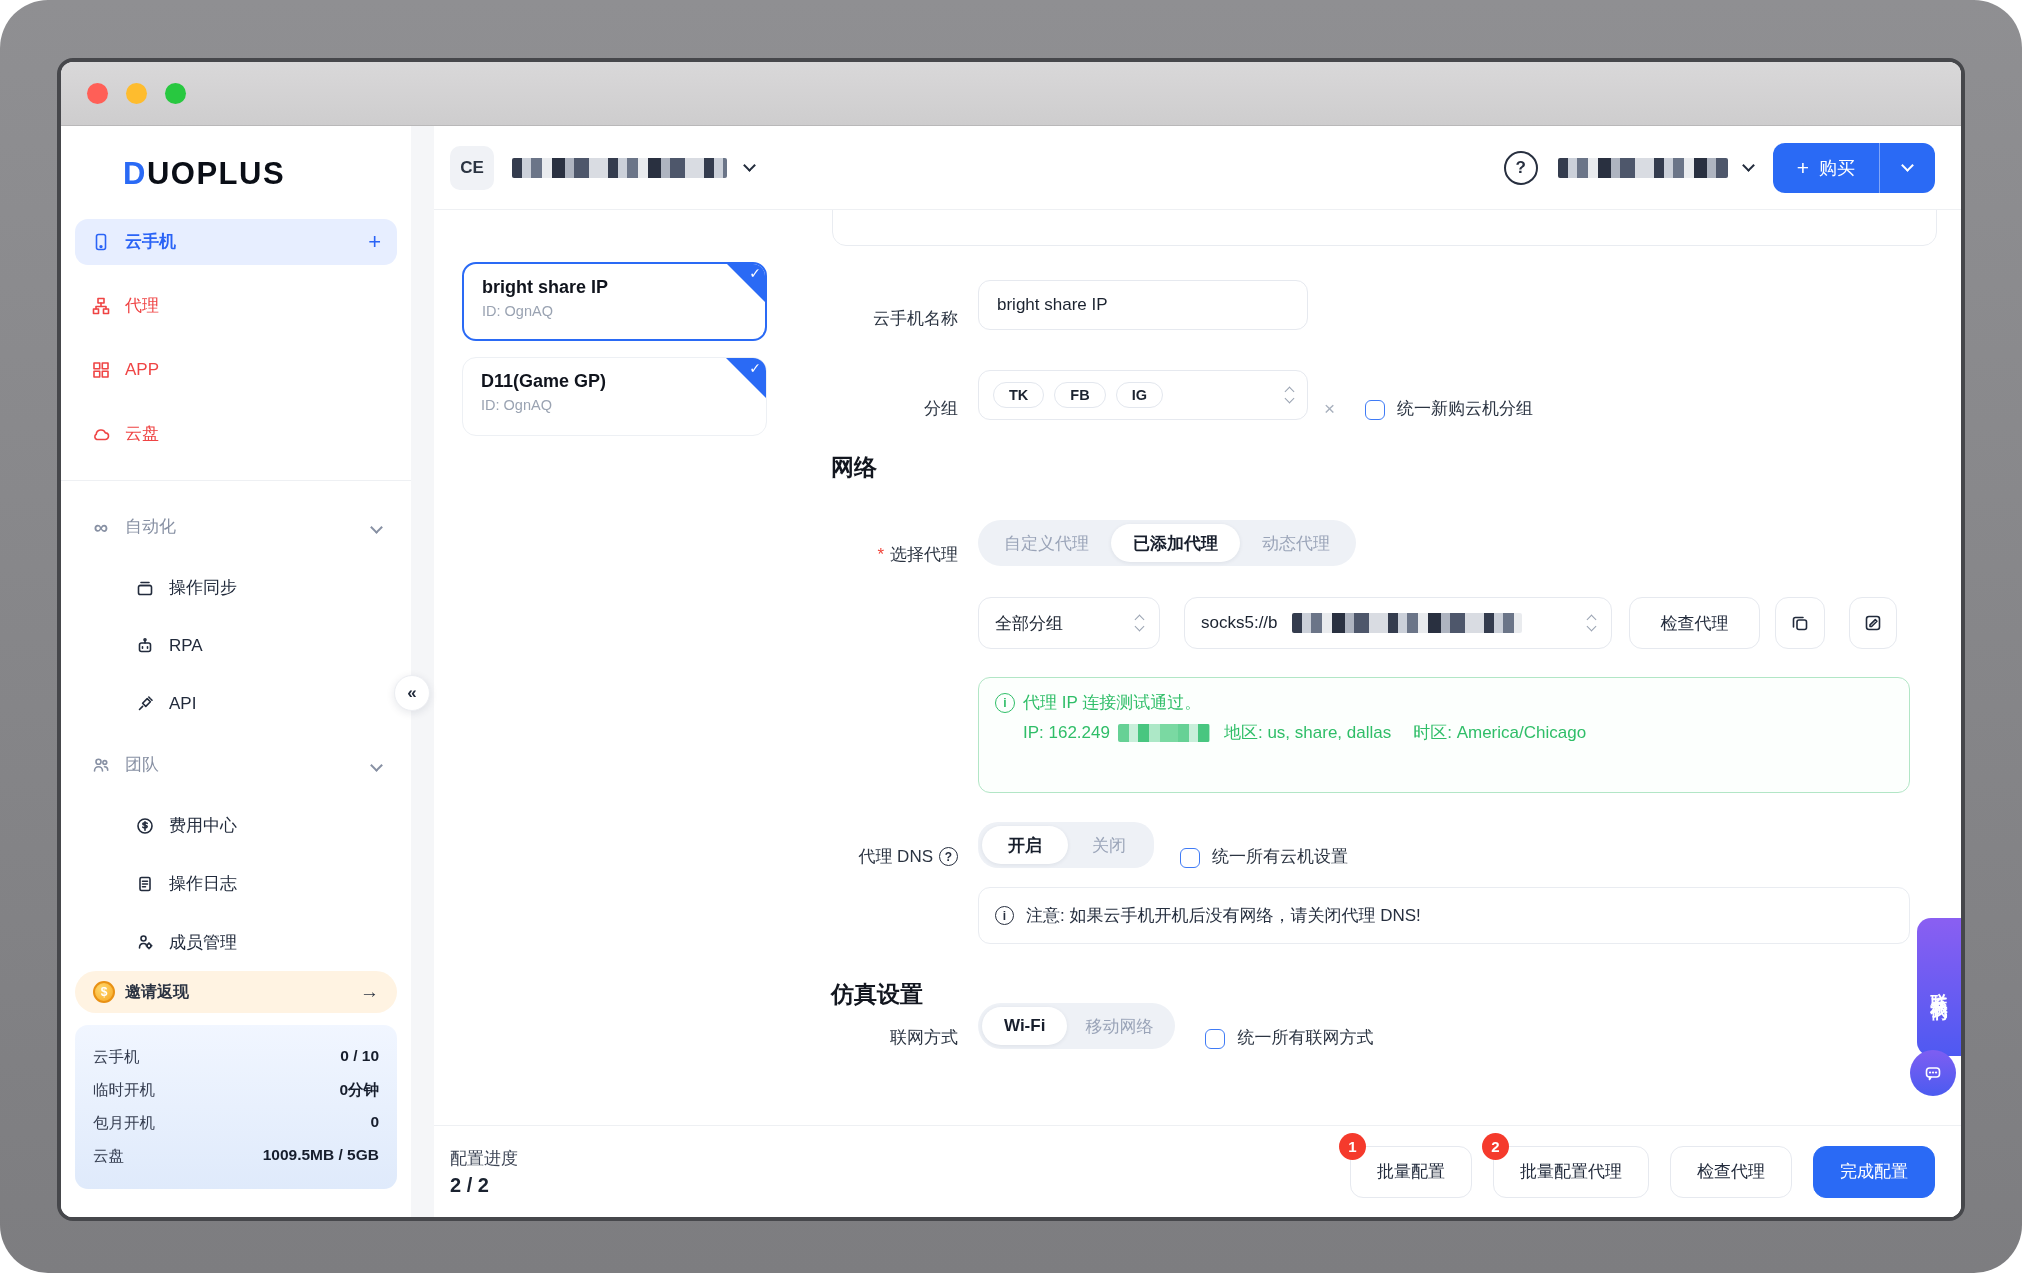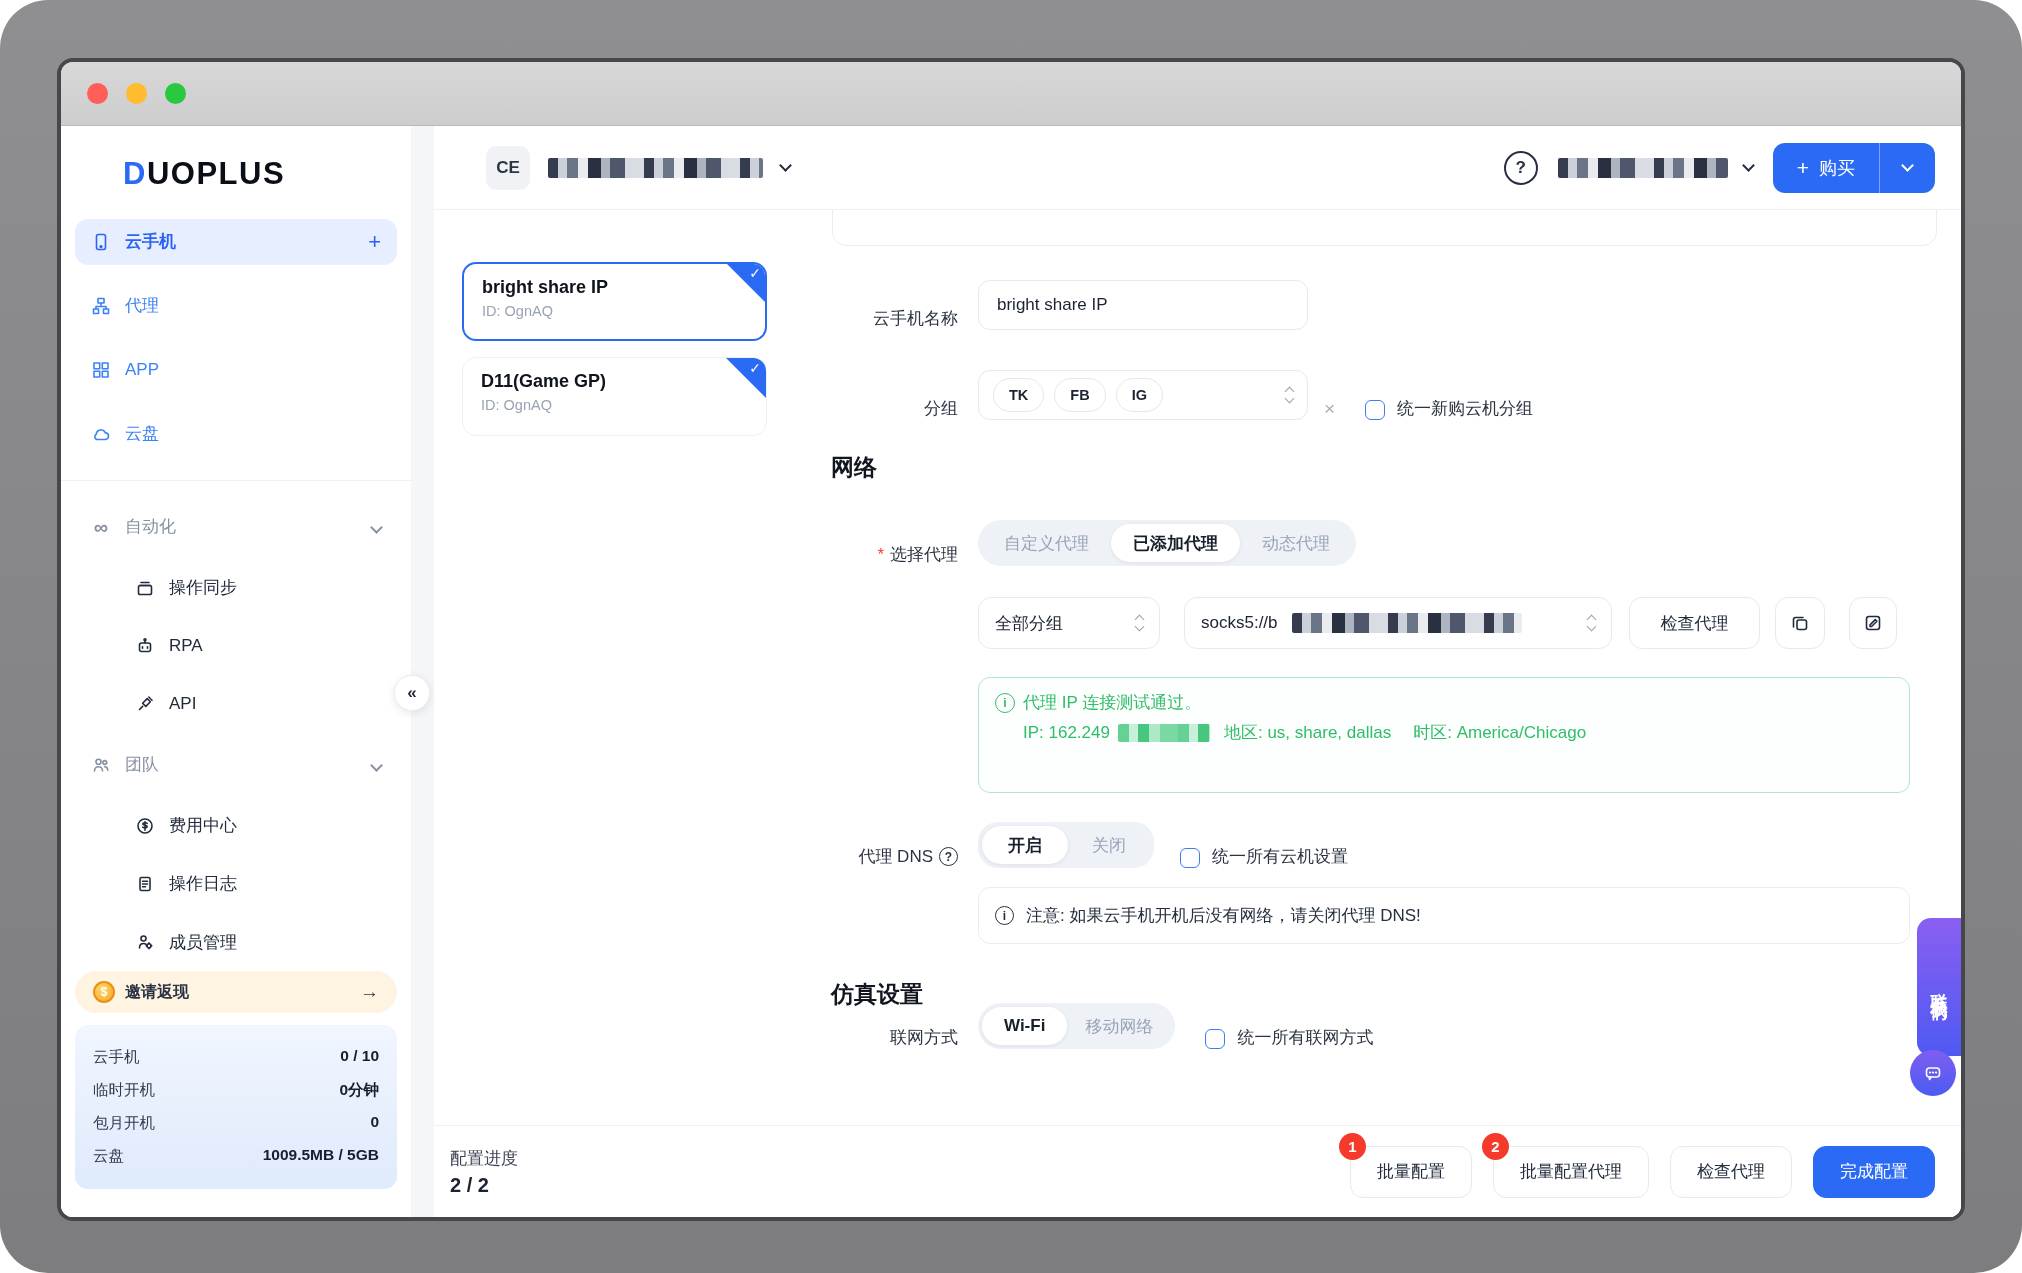--- a/index.html
+++ b/index.html
@@ -13,21 +13,21 @@
   .light { width:21px; height:21px; border-radius:50%; }
   .l-red{ background:#ff5f57; } .l-yellow{ background:#febc2e; } .l-green{ background:#28c840; }
   
   .app { position:relative; display:flex; height:calc(100% - 64px); background:#f5f6f8; }
   .sidebar { width:350px; background:#fff; padding:0 14px; display:flex; flex-direction:column; }
   .gapcol { width:23px; }
   .main { flex:1; background:#fff; display:flex; flex-direction:column; }
   
   .logo { display:flex; align-items:center; padding:30px 0 18px 48px; font-size:31px; font-weight:800; letter-spacing:1.5px; }
   .logo .d { color:#2a6af5; } .logo .rest { color:#0a0e16; }
-  .sb-item { display:flex; align-items:center; gap:14px; height:48px; margin:9px 0; padding:0 16px; border-radius:13px; font-size:17px; font-weight:500; color:#3b82f6; cursor:pointer; }
+  .sb-item { display:flex; align-items:center; gap:14px; height:48px; margin:9px 0; padding:0 16px; border-radius:13px; font-size:17px; font-weight:500; color:#ef4444; cursor:pointer; }
   .sb-item.active { background:#e7eeff; color:#2a63f6; font-weight:700; }
   .sb-item .plus { margin-left:auto; font-size:22px; font-weight:400; color:#2a63f6; }
   .sb-item.group { color:#8790a3; }
   .sb-item .chevslot { margin-left:auto; color:#8790a3; }
   .sb-sub { display:flex; align-items:center; gap:14px; height:44px; margin:8px 0; padding:0 16px 0 60px; font-size:17px; font-weight:500; color:#222b3c; cursor:pointer; }
   .sb-divider { height:1px; background:#eef0f3; margin:14px -14px 14px -14px; }
   .icn { width:20px; height:20px; flex:0 0 auto; display:inline-flex; align-items:center; justify-content:center; }
   .icn svg { width:20px; height:20px; stroke:currentColor; fill:none; stroke-width:1.6; stroke-linecap:round; stroke-linejoin:round; }
   .inf { font-size:20px; font-weight:700; line-height:1; }
   .sb-bottom { margin-top:auto; padding-bottom:28px; }
@@ -56,21 +56,21 @@
   .dev-card { position:absolute; left:28px; width:305px; height:79px; background:#fff; border:1.5px solid #edf0f4; border-radius:14px; padding:13px 18px; cursor:pointer; overflow:hidden; }
   .dev-card.focused { border:2px solid #2a6af5; }
   .dev-card .nm { font-size:18px; font-weight:700; color:#10141d; }
   .dev-card .did { font-size:14.5px; color:#9aa3b2; margin-top:5px; }
   .corner { position:absolute; top:-2px; right:-2px; width:42px; height:42px; background:#2a6af5; clip-path:polygon(0 0,100% 0,100% 100%); border-top-right-radius:12px; }
   .corner .ck { position:absolute; top:3px; right:6px; color:#fff; font-size:14px; font-weight:700; }
   .frow { position:absolute; left:394px; display:flex; align-items:flex-end; }
   .flabel { width:130px; text-align:right; font-size:17px; color:#2b3442; margin-right:20px; flex:0 0 auto; display:flex; justify-content:flex-end; align-items:center; gap:6px; }
   .req { color:#f0443a; }
   .inputbox { width:330px; height:50px; border:1.5px solid #e6e9ef; border-radius:12px; display:flex; align-items:center; padding:0 18px; font-size:17px; color:#1b2330; background:#fff; }
-  .tag { height:34px; padding:0 15px; border:1px solid #e3e7ee; border-radius:17px; display:flex; align-items:center; font-size:14.5px; font-weight:700; color:#1b2330; background:#fff; }
+  .tag { height:26px; padding:0 15px; border:1px solid #e3e7ee; border-radius:17px; display:flex; align-items:center; font-size:14.5px; font-weight:700; color:#1b2330; background:#fff; }
   .sorter { display:inline-flex; flex-direction:column; gap:3px; color:#9aa3b2; }
   .sorter i { width:7px; height:7px; border-right:1.8px solid currentColor; border-bottom:1.8px solid currentColor; display:block; }
   .sorter .up { transform:rotate(225deg); } .sorter .dn { transform:rotate(45deg); margin-top:-3px; }
   .xclear { color:#a8b0bd; font-size:19px; margin-left:16px; cursor:pointer; }
   .cbx { width:20px; height:20px; border:1.6px solid #3f7bf6; border-radius:6px; background:#fff; flex:0 0 auto; cursor:pointer; }
   .cbx-label { font-size:17px; color:#2b3442; margin-left:12px; }
   .h2 { position:absolute; left:397px; font-size:23px; font-weight:800; color:#12161f; }
   .seg { background:#eef1f6; border-radius:23px; display:flex; align-items:center; padding:4px; }
   .seg .opt { padding:0 22px; height:38px; display:flex; align-items:center; font-size:17px; color:#9aa4b8; border-radius:19px; cursor:pointer; white-space:nowrap; }
   .seg .opt.on { background:#fff; color:#171e2c; font-weight:700; box-shadow:0 1px 4px rgba(25,35,60,.08); }
@@ -263,21 +263,21 @@
           </div>
         </div>
       </div>
 
       <div class="collapse-btn">«</div>
 
       <div class="gapcol"></div>
 
       <div class="main">
         <div class="topbar">
-          <div style="display:flex;align-items:center;gap:18px;cursor:pointer;margin-left:36px;">
+          <div style="display:flex;align-items:center;gap:18px;cursor:pointer;">
             <div class="ws-chip">CE</div>
             <span class="censor" style="width:215px"></span>
             <span class="chev" style="color:#222b3c"></span>
           </div>
           <div class="right">
             <div class="help-circ">?</div>
             <div style="display:flex;align-items:center;gap:16px;cursor:pointer;">
               <span class="censor" style="width:170px"></span>
               <span class="chev" style="color:#222b3c"></span>
             </div>

